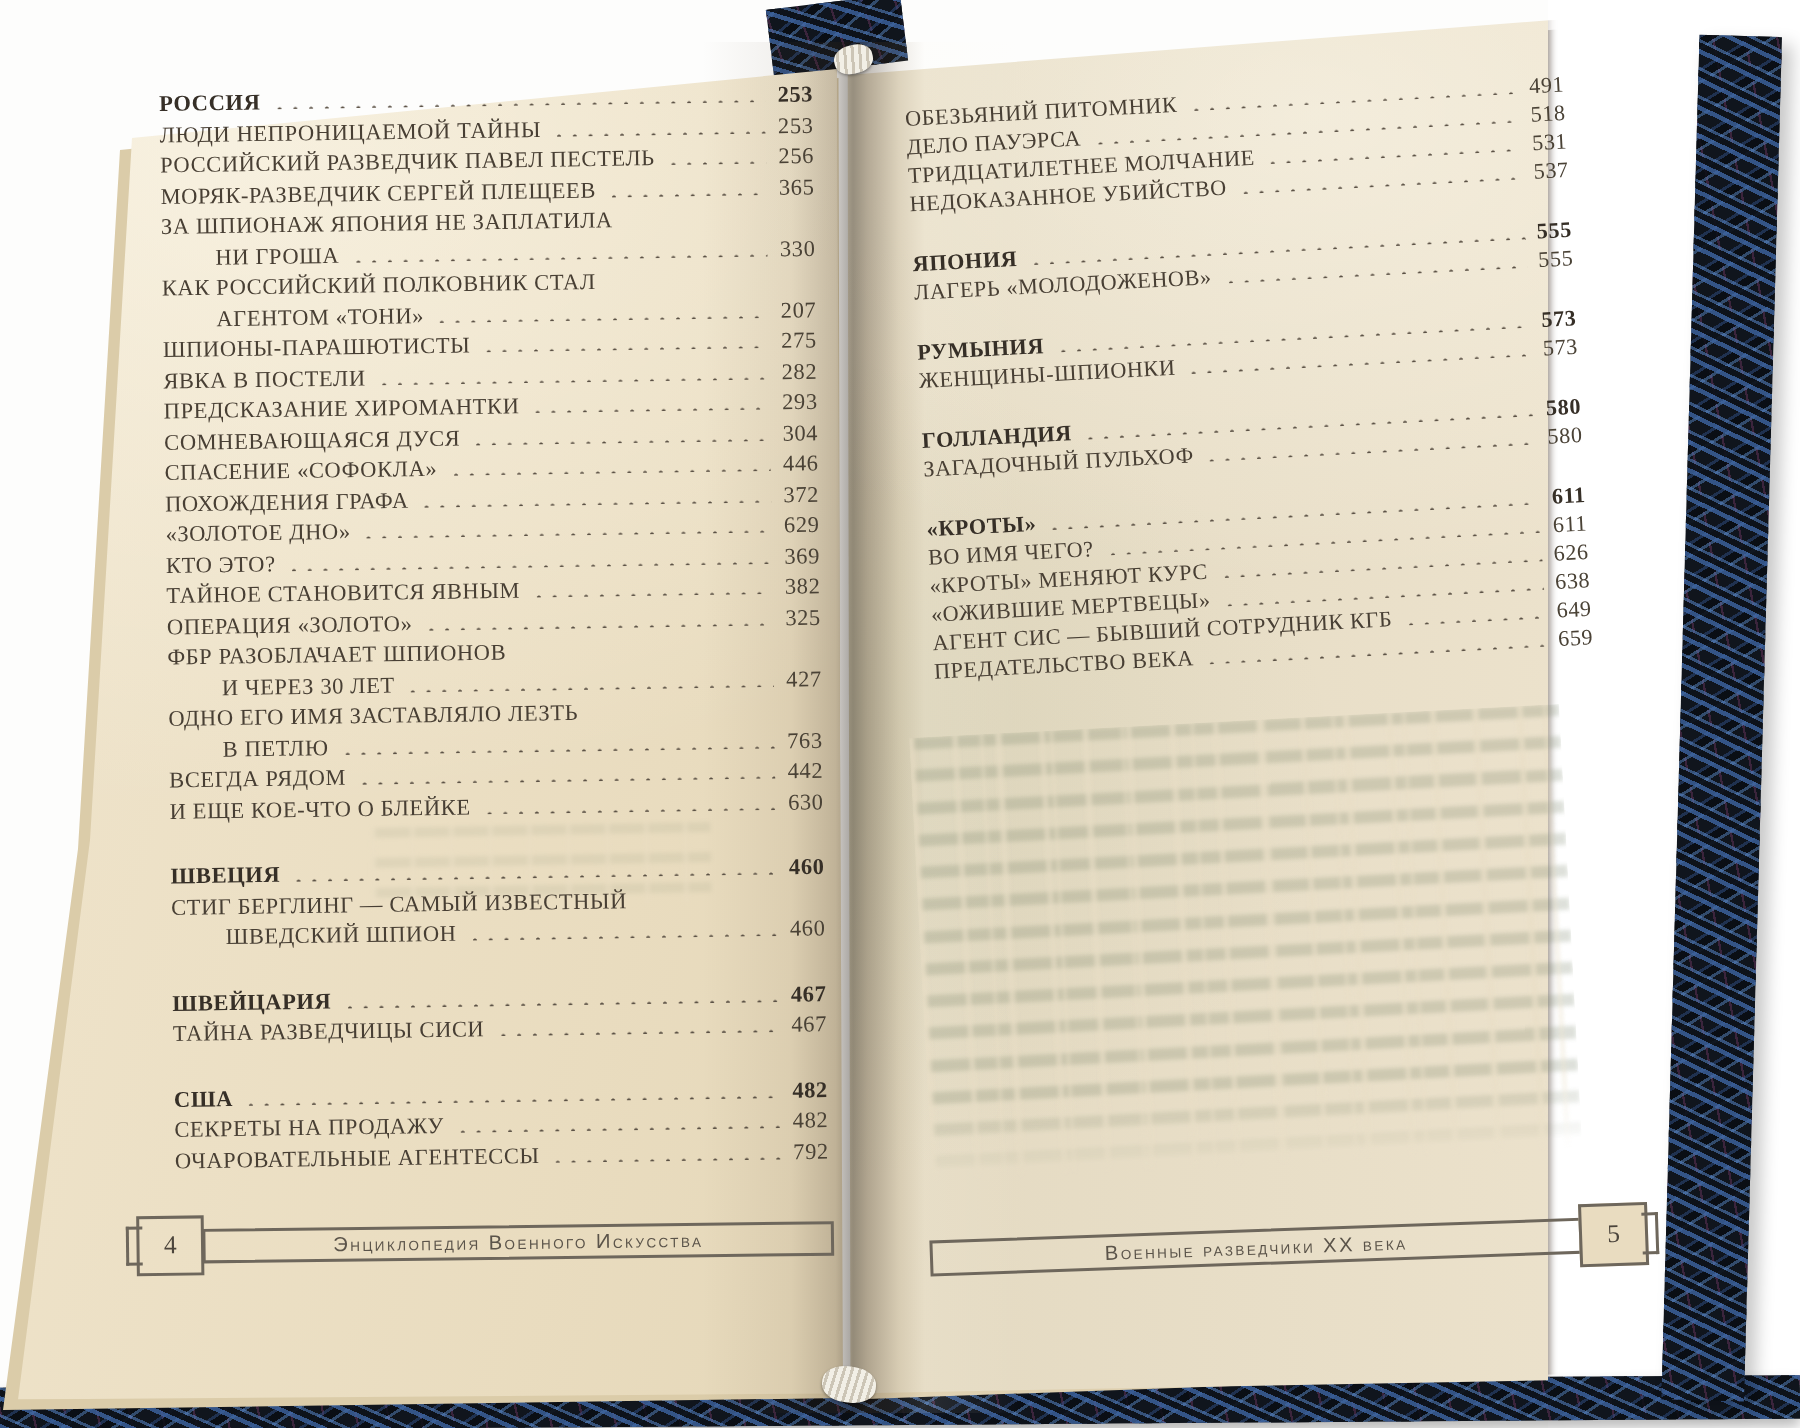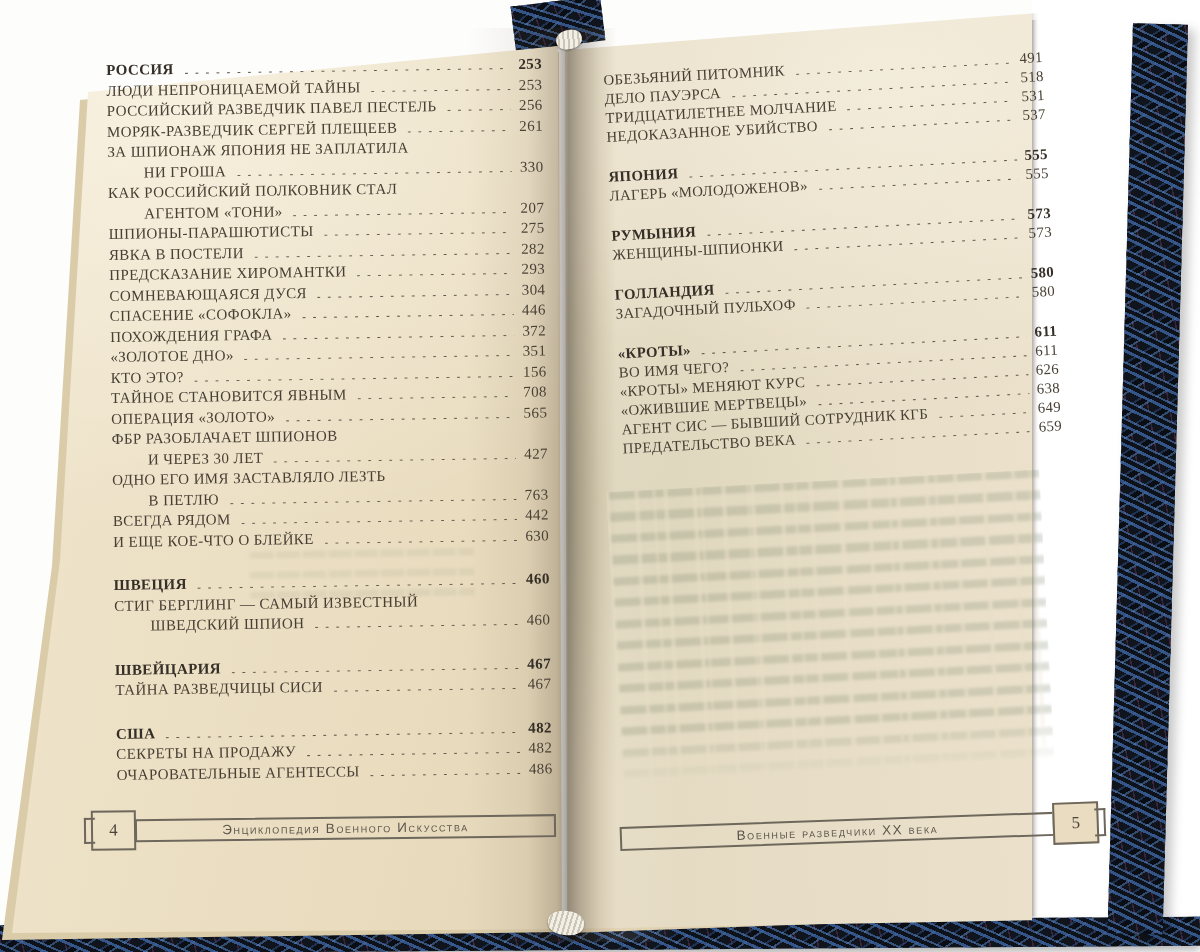--- a/index.html
+++ b/index.html
@@ -122,21 +122,21 @@
     <span class="p">253</span>
   </div>
       <div class="toc-row">
     <span class="t">РОССИЙСКИЙ РАЗВЕДЧИК ПАВЕЛ ПЕСТЕЛЬ</span>
     <span class="leader"></span>
     <span class="p">256</span>
   </div>
       <div class="toc-row">
     <span class="t">МОРЯК-РАЗВЕДЧИК СЕРГЕЙ ПЛЕЩЕЕВ</span>
     <span class="leader"></span>
-    <span class="p">261</span>
+    <span class="p">365</span>
   </div>
       <div class="toc-row no-page">
     <span class="t">ЗА ШПИОНАЖ ЯПОНИЯ НЕ ЗАПЛАТИЛА</span>
 
   </div>
       <div class="toc-row indent">
     <span class="t">НИ ГРОША</span>
     <span class="leader"></span>
     <span class="p">330</span>
   </div>
@@ -175,36 +175,36 @@
     <span class="p">446</span>
   </div>
       <div class="toc-row">
     <span class="t">ПОХОЖДЕНИЯ ГРАФА</span>
     <span class="leader"></span>
     <span class="p">372</span>
   </div>
       <div class="toc-row">
     <span class="t">«ЗОЛОТОЕ ДНО»</span>
     <span class="leader"></span>
-    <span class="p">351</span>
+    <span class="p">629</span>
   </div>
       <div class="toc-row">
     <span class="t">КТО ЭТО?</span>
     <span class="leader"></span>
-    <span class="p">156</span>
+    <span class="p">369</span>
   </div>
       <div class="toc-row">
     <span class="t">ТАЙНОЕ СТАНОВИТСЯ ЯВНЫМ</span>
     <span class="leader"></span>
-    <span class="p">708</span>
+    <span class="p">382</span>
   </div>
       <div class="toc-row">
     <span class="t">ОПЕРАЦИЯ «ЗОЛОТО»</span>
     <span class="leader"></span>
-    <span class="p">565</span>
+    <span class="p">325</span>
   </div>
       <div class="toc-row no-page">
     <span class="t">ФБР РАЗОБЛАЧАЕТ ШПИОНОВ</span>
 
   </div>
       <div class="toc-row indent">
     <span class="t">И ЧЕРЕЗ 30 ЛЕТ</span>
     <span class="leader"></span>
     <span class="p">427</span>
   </div>
@@ -257,21 +257,21 @@
     <span class="p">482</span>
   </div>
       <div class="toc-row">
     <span class="t">СЕКРЕТЫ НА ПРОДАЖУ</span>
     <span class="leader"></span>
     <span class="p">482</span>
   </div>
       <div class="toc-row">
     <span class="t">ОЧАРОВАТЕЛЬНЫЕ АГЕНТЕССЫ</span>
     <span class="leader"></span>
-    <span class="p">486</span>
+    <span class="p">792</span>
   </div>
     </div>
   <div class="toc toc-right">
       <div class="toc-row">
     <span class="t">ОБЕЗЬЯНИЙ ПИТОМНИК</span>
     <span class="leader"></span>
     <span class="p">491</span>
   </div>
       <div class="toc-row">
     <span class="t">ДЕЛО ПАУЭРСА</span>

